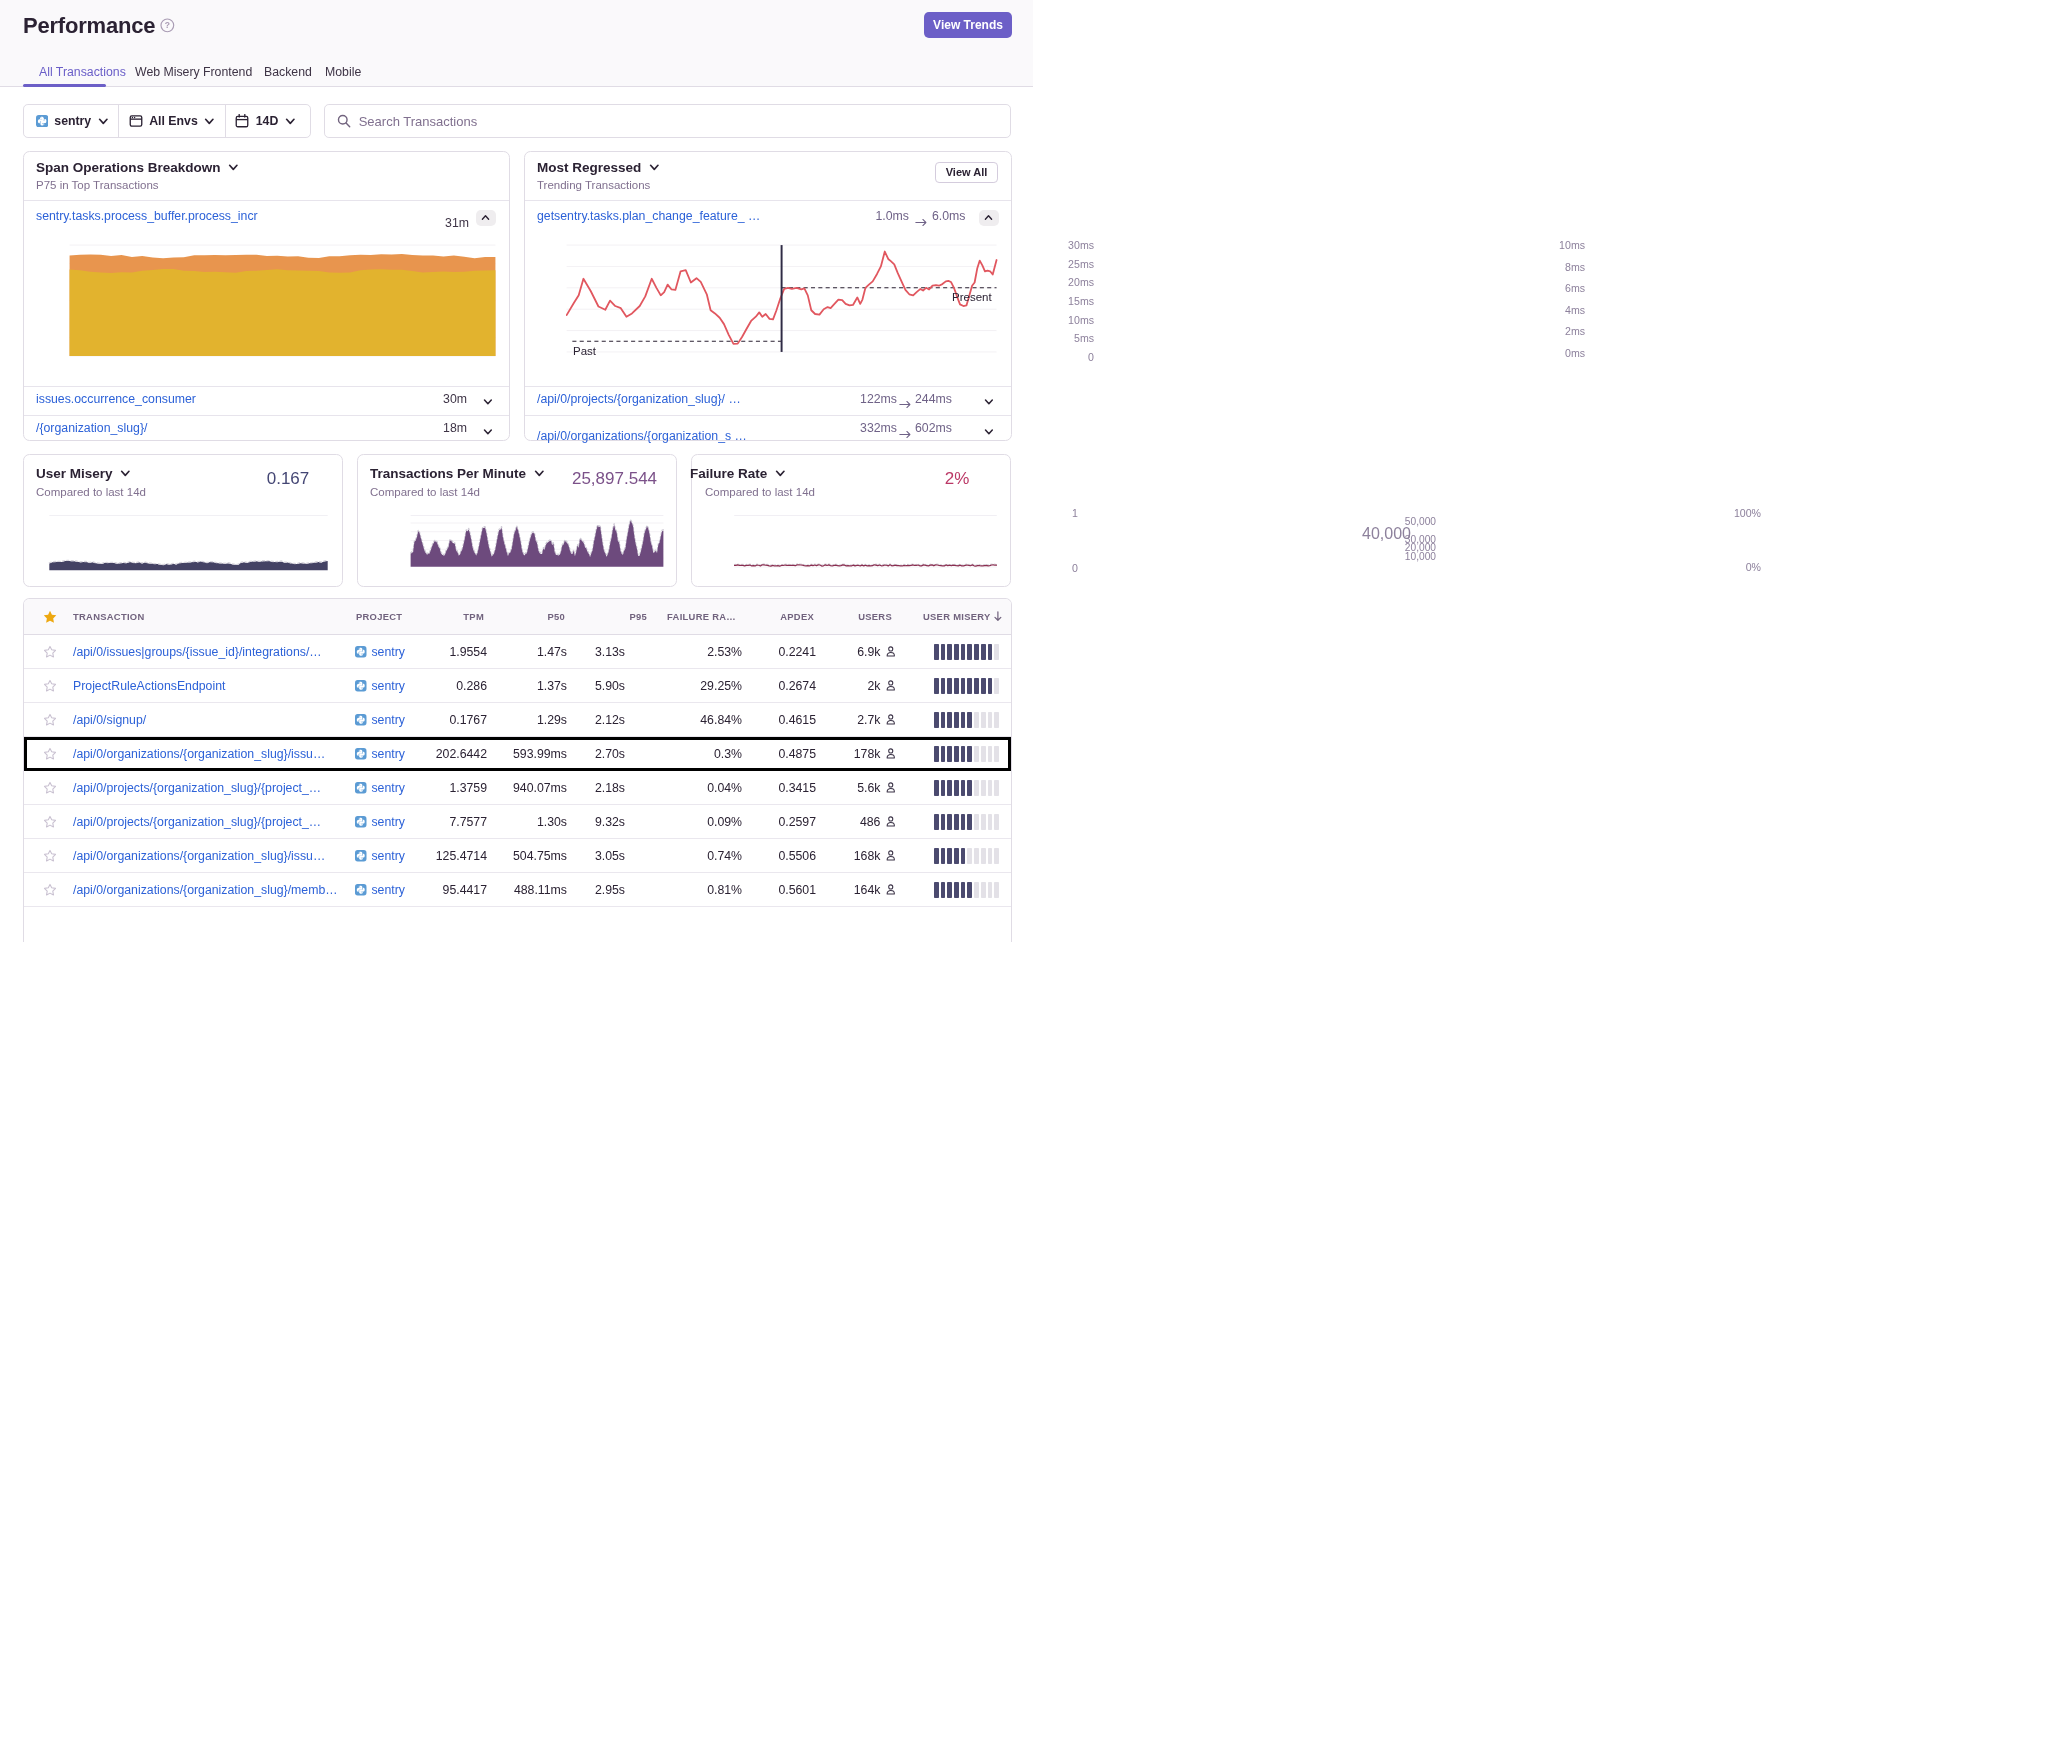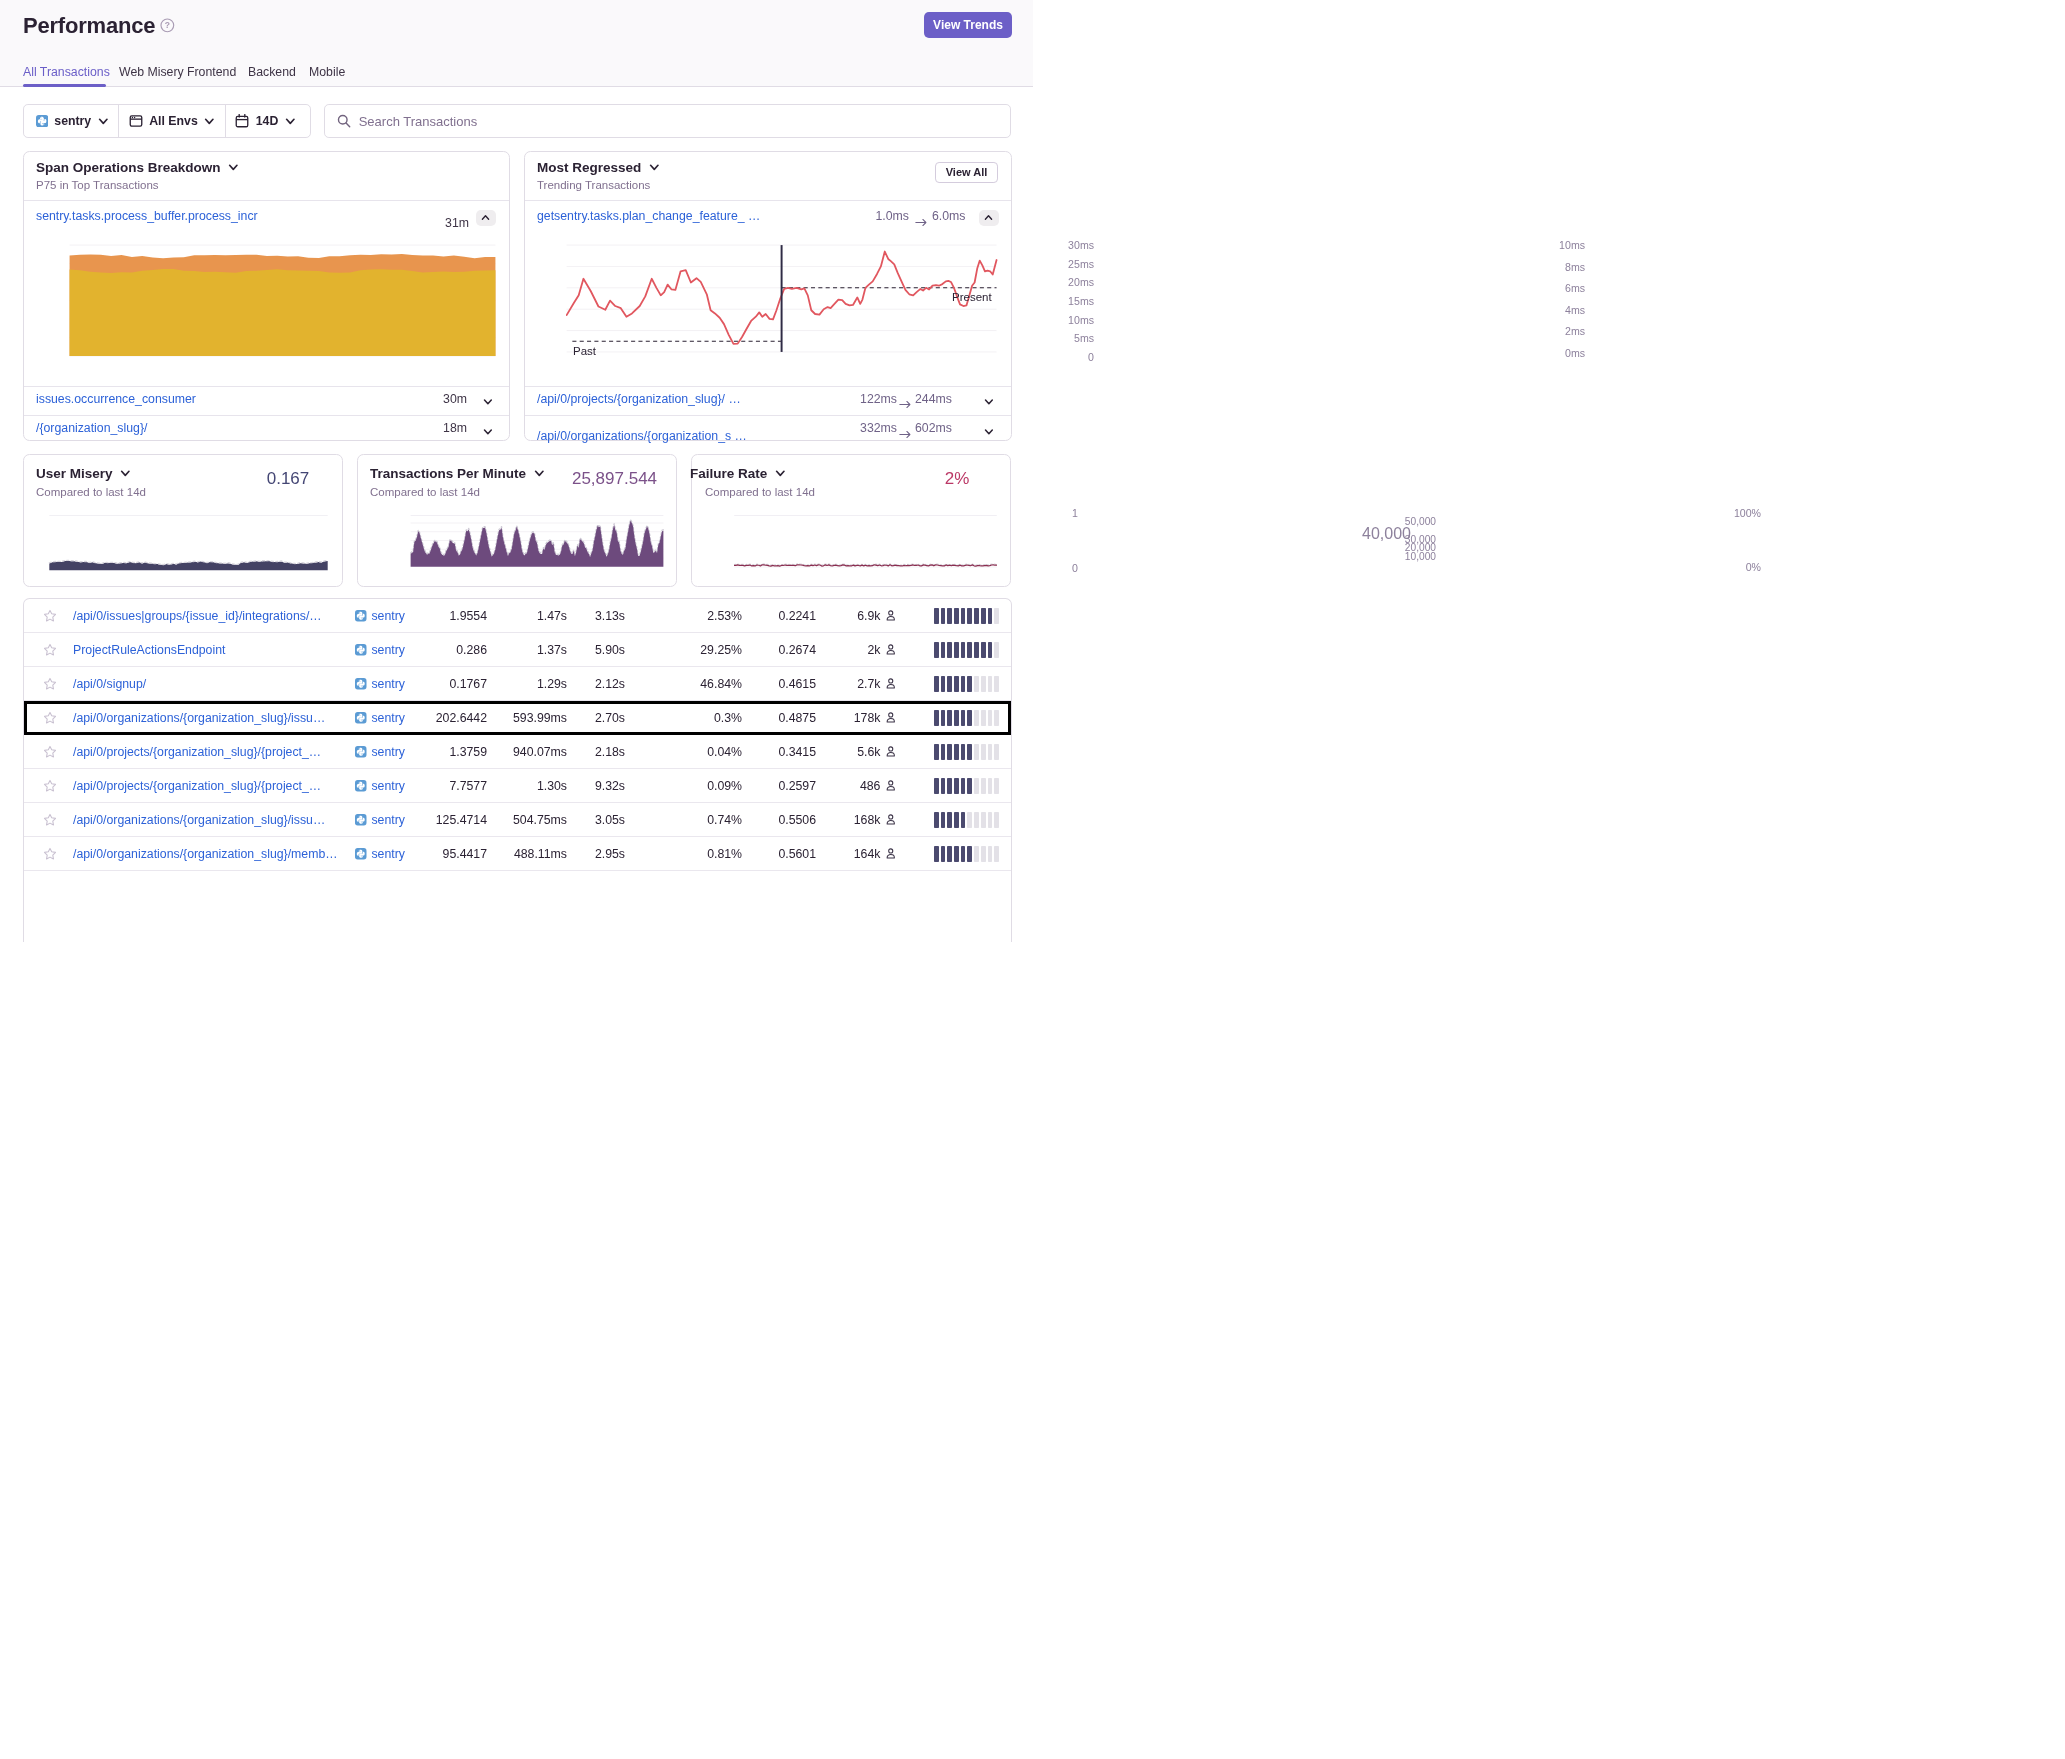--- a/index.html
+++ b/index.html
@@ -2,21 +2,21 @@
 <html style="font-size:13px"><head><meta charset="utf-8"><style>
 * { margin:0; padding:0; box-sizing:border-box; }
 html,body { width:1033px; height:880px; overflow:hidden; background:#fff;
   font-family:"Liberation Sans", sans-serif; color:#2b2233; }
 .abs { position:absolute; }
 .hdr { position:absolute; left:0; top:0; width:1033px; height:87px; background:#faf9fb;
   border-bottom:0.8px solid #e0dce5; }
 h1 { position:absolute; left:23px; top:13px; font-size:22px; font-weight:700; color:#2b2233; letter-spacing:-0.2px; }
 .btn-trends { position:absolute; left:924px; top:11.5px; width:88px; height:26px; background:#6c5fc7;
   border-radius:4.9px; color:#fff; font-size:12px; font-weight:700; text-align:center; line-height:26px; }
-.tab { position:absolute; top:65px; font-size:12.3px; color:#3e3446; white-space:nowrap; }
+.tab { position:absolute; top:65px; font-size:12.3px; color:#3e3446; white-space:nowrap;margin-left:16px; }
 .tab.active { color:#6a5ec8; }
 .underline { position:absolute; left:23px; top:84px; width:83px; height:3.3px; background:#6c5fc7; border-radius:1.6px; }
 .filters { position:absolute; left:23px; top:104px; width:288px; height:34px; background:#fff;
   border:0.8px solid #e0dce5; border-radius:4.9px; display:flex; align-items:center; }
 .fsec { display:flex; align-items:center; height:100%; padding:0 9.8px; }
 .fdiv { width:0.8px; height:34px; background:#e0dce5; }
 .fname { font-size:12.3px; font-weight:700; color:#2b2233; margin:0 6.5px; }
 .search { position:absolute; left:324px; top:104px; width:687px; height:34px; background:#fff;
   border:0.8px solid #e0dce5; border-radius:4.9px; display:flex; align-items:center; padding-left:11.5px; }
 .search span { color:#80708f; font-size:13px; margin-left:8.2px; }
@@ -270,20 +270,36 @@
 <div class="ylab" style="right:304px;top:507px;color:#8d819c;font-size:10.6px">100%</div>
 <div class="ylab" style="right:304px;top:561px;color:#8d819c;font-size:10.6px">0%</div>
 <svg class="abs" style="left:734px;top:515px" width="263" height="54" viewBox="0 0 321 66">
     <line x1="0" y1="0.5" x2="321" y2="0.5" stroke="#eceaf0" stroke-width="1"></line>
     <line x1="0" y1="63.5" x2="321" y2="63.5" stroke="#f0eef2" stroke-width="1"></line>
     <polyline points="0.0,60.6 2.1,60.5 4.3,59.9 6.4,60.6 8.6,60.5 10.7,60.4 12.8,61.0 15.0,60.5 17.1,60.4 19.3,60.1 21.4,61.2 23.5,60.8 25.7,61.2 27.8,60.1 30.0,60.3 32.1,61.2 34.2,59.8 36.4,59.9 38.5,60.3 40.7,60.4 42.8,61.1 44.9,61.3 47.1,60.5 49.2,61.2 51.4,61.0 53.5,60.9 55.6,61.3 57.8,60.6 59.9,60.6 62.1,60.0 64.2,60.5 66.3,60.3 68.5,60.6 70.6,60.3 72.8,60.6 74.9,60.9 77.0,59.8 79.2,59.8 81.3,60.0 83.5,60.2 85.6,60.8 87.7,61.0 89.9,60.9 92.0,61.2 94.2,60.2 96.3,60.7 98.4,60.0 100.6,60.7 102.7,59.9 104.9,60.0 107.0,61.3 109.1,61.0 111.3,59.9 113.4,60.6 115.6,59.8 117.7,60.7 119.8,61.2 122.0,60.4 124.1,60.1 126.3,60.9 128.4,61.2 130.5,60.8 132.7,59.9 134.8,60.2 137.0,61.1 139.1,60.9 141.2,61.1 143.4,61.2 145.5,60.1 147.7,61.0 149.8,60.5 151.9,60.6 154.1,61.0 156.2,60.2 158.4,61.1 160.5,60.3 162.6,61.1 164.8,60.7 166.9,61.0 169.1,60.9 171.2,59.8 173.3,60.1 175.5,60.8 177.6,60.0 179.8,61.0 181.9,60.7 184.0,60.0 186.2,60.3 188.3,61.1 190.5,59.8 192.6,61.0 194.7,60.9 196.9,60.1 199.0,60.8 201.2,60.9 203.3,61.2 205.4,61.2 207.6,60.4 209.7,60.9 211.9,60.4 214.0,60.7 216.1,60.6 218.3,59.9 220.4,60.6 222.6,60.4 224.7,60.0 226.8,61.0 229.0,61.1 231.1,59.9 233.3,60.1 235.4,60.9 237.5,61.0 239.7,60.2 241.8,59.9 244.0,61.0 246.1,59.9 248.2,60.0 250.4,60.4 252.5,60.7 254.7,61.1 256.8,61.2 258.9,59.9 261.1,60.9 263.2,60.2 265.4,60.9 267.5,60.1 269.6,60.4 271.8,60.9 273.9,61.0 276.1,60.2 278.2,61.2 280.3,61.0 282.5,60.5 284.6,60.0 286.8,60.4 288.9,60.9 291.0,59.9 293.2,61.0 295.3,61.3 297.5,60.9 299.6,60.6 301.7,61.2 303.9,61.0 306.0,60.7 308.2,60.4 310.3,61.1 312.4,60.8 314.6,60.0 316.7,59.8 318.9,60.3 321.0,60.3" fill="none" stroke="#d8d5dd" stroke-width="1.6" stroke-linejoin="round" stroke-linecap="round" stroke-dasharray="2,2.6"></polyline>
     <polyline points="0.0,61.7 2.1,61.6 4.3,61.0 6.4,61.7 8.6,61.6 10.7,61.5 12.8,62.1 15.0,61.6 17.1,61.5 19.3,61.2 21.4,62.3 23.5,61.9 25.7,62.3 27.8,61.2 30.0,61.4 32.1,62.3 34.2,60.9 36.4,61.0 38.5,61.4 40.7,61.5 42.8,62.2 44.9,62.4 47.1,61.6 49.2,62.3 51.4,62.1 53.5,62.0 55.6,62.4 57.8,61.7 59.9,61.7 62.1,61.1 64.2,61.6 66.3,61.4 68.5,61.7 70.6,61.4 72.8,61.7 74.9,62.0 77.0,60.9 79.2,60.9 81.3,61.1 83.5,61.3 85.6,61.9 87.7,62.1 89.9,62.0 92.0,62.3 94.2,61.3 96.3,61.8 98.4,61.1 100.6,61.8 102.7,61.0 104.9,61.1 107.0,62.4 109.1,62.1 111.3,61.0 113.4,61.7 115.6,60.9 117.7,61.8 119.8,62.3 122.0,61.5 124.1,61.2 126.3,62.0 128.4,62.3 130.5,61.9 132.7,61.0 134.8,61.3 137.0,62.2 139.1,62.0 141.2,62.2 143.4,62.3 145.5,61.2 147.7,62.1 149.8,61.6 151.9,61.7 154.1,62.1 156.2,61.3 158.4,62.2 160.5,61.4 162.6,62.2 164.8,61.8 166.9,62.1 169.1,62.0 171.2,60.9 173.3,61.2 175.5,61.9 177.6,61.1 179.8,62.1 181.9,61.8 184.0,61.1 186.2,61.4 188.3,62.2 190.5,60.9 192.6,62.1 194.7,62.0 196.9,61.2 199.0,61.9 201.2,62.0 203.3,62.3 205.4,62.3 207.6,61.5 209.7,62.0 211.9,61.5 214.0,61.8 216.1,61.7 218.3,61.0 220.4,61.7 222.6,61.5 224.7,61.1 226.8,62.1 229.0,62.2 231.1,61.0 233.3,61.2 235.4,62.0 237.5,62.1 239.7,61.3 241.8,61.0 244.0,62.1 246.1,61.0 248.2,61.1 250.4,61.5 252.5,61.8 254.7,62.2 256.8,62.3 258.9,61.0 261.1,62.0 263.2,61.3 265.4,62.0 267.5,61.2 269.6,61.5 271.8,62.0 273.9,62.1 276.1,61.3 278.2,62.3 280.3,62.1 282.5,61.6 284.6,61.1 286.8,61.5 288.9,62.0 291.0,61.0 293.2,62.1 295.3,62.4 297.5,62.0 299.6,61.7 301.7,62.3 303.9,62.1 306.0,61.8 308.2,61.5 310.3,62.2 312.4,61.9 314.6,61.1 316.7,60.9 318.9,61.4 321.0,61.4" fill="none" stroke="#8a2e50" stroke-width="1.5" stroke-linejoin="round" stroke-linecap="round"></polyline>
   </svg>
 
 <div class="table">
+  <div class="thead">
+    <div style="left:19px;top:10.6px"><svg width="14" height="14" viewBox="0 0 18 18">
+          <path d="M9 0.9l2.5 5.1 5.6.8-4 4 1 5.6L9 13.7l-5 2.7 1-5.6-4-4 5.6-.8z" fill="#eda810"></path>
+        </svg></div>
+    <div style="left:49px">TRANSACTION</div>
+    <div style="left:332px">PROJECT</div>
+    <div style="right:527px">TPM</div>
+    <div style="right:446px">P50</div>
+    <div style="right:364px">P95</div>
+    <div style="right:275px">FAILURE RA…</div>
+    <div style="right:197px">APDEX</div>
+    <div style="right:119px">USERS</div>
+    <div style="left:899px;white-space:nowrap">USER MISERY <svg width="9.8" height="10.6" viewBox="0 0 12 13" style="vertical-align:-1.6px">
+          <path d="M6 1v10M2.4 7.8L6 11.4 9.6 7.8" fill="none" stroke="#71637e" stroke-width="1.5" stroke-linecap="round" stroke-linejoin="round"></path>
+        </svg></div>
+  </div>
   <div class="trow">
       <div class="c-star">
         <svg width="14" height="14" viewBox="0 0 18 18">
           <path d="M9 1.8l2.2 4.4 4.9.7-3.5 3.5.8 4.9L9 13l-4.4 2.3.8-4.9L1.9 6.9l4.9-.7z" fill="none" stroke="#c9c1d1" stroke-width="1.4" stroke-linejoin="round"></path>
         </svg>
       </div>
       <div class="c-txn">
         <span class="link">/api/0/issues|groups/{issue_id}/integrations/…</span>
       </div>
       <div class="c-proj">

